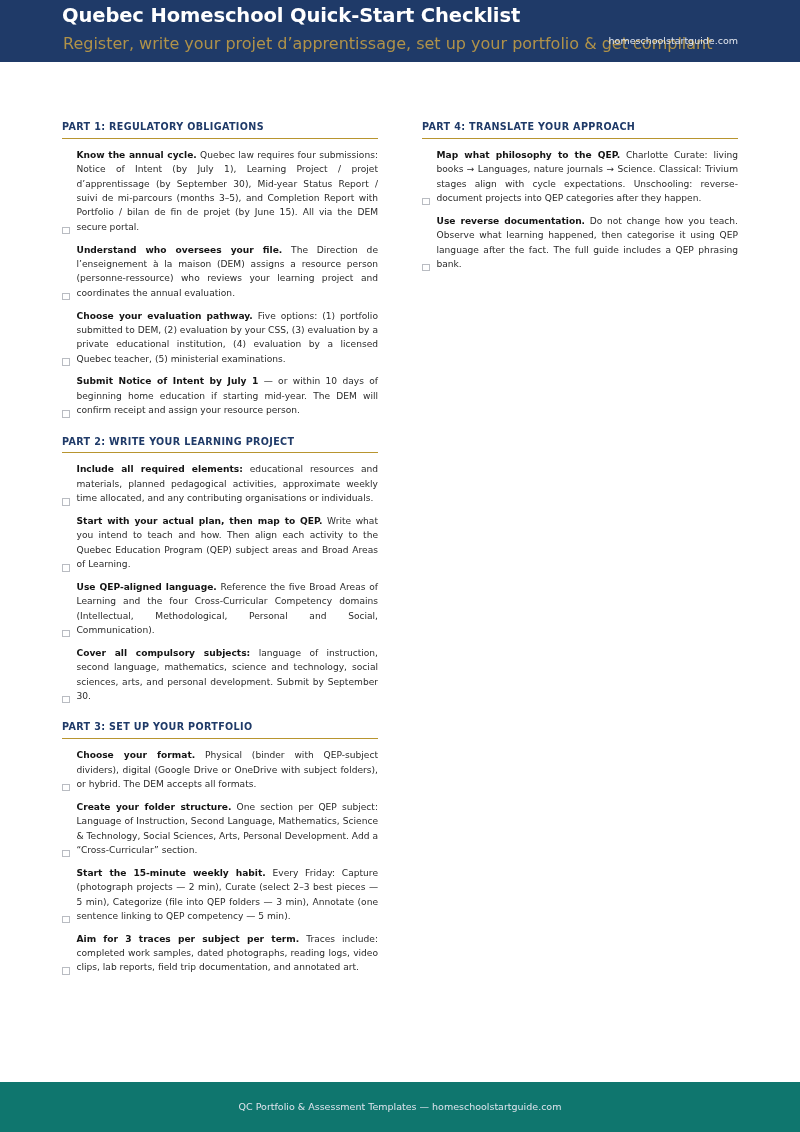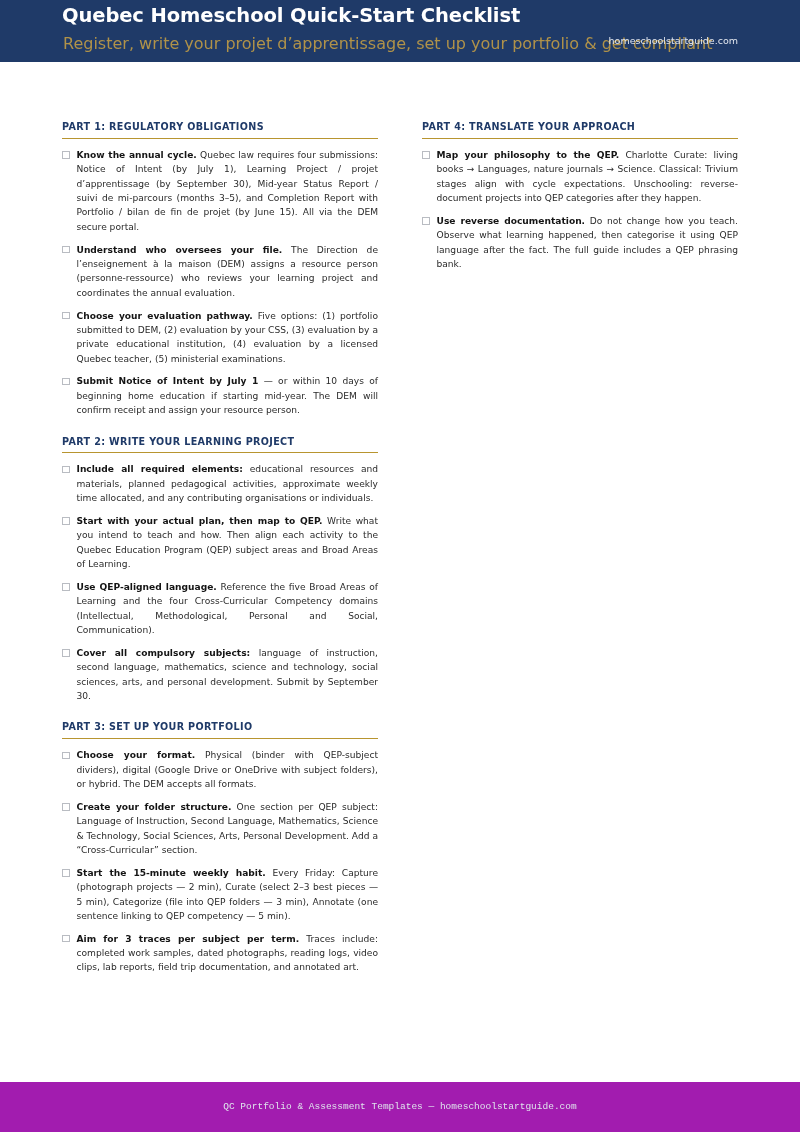--- a/index.html
+++ b/index.html
@@ -98,21 +98,21 @@
   .section-rule {
     height: 1.4px;
     background: #b8952f;
     width: 100%;
     margin-bottom: 9px;
   }
 
   
   .check-item {
     display: flex;
-    align-items: flex-start;
+    align-items: flex-end;
     margin-bottom: 8.5px;
   }
   .checkbox {
     flex: 0 0 auto;
     width: 7.5px;
     height: 7.5px;
     border: 1px solid #b9bcc2;
     background: #ffffff;
     margin-top: 3.2px;
     margin-right: 7px;
@@ -132,22 +132,21 @@
     color: #141414;
   }
 
   
   .footer {
     position: absolute;
     left: 0;
     bottom: 0;
     width: 800px;
     height: 50px;
-    background: #a21caf;
-    font-family: Liberation Mono, monospace;
+    background: #0f766e;
   }
   .footer-text {
     position: absolute;
     top: 0;
     left: 0;
     width: 800px;
     height: 50px;
     line-height: 50px;
     text-align: center;
     font-size: 9.5px;
@@ -226,21 +225,21 @@
             <div class="item-text"><span class="lead">Aim for 3 traces per subject per term.</span> <span>Traces include: completed work samples, dated photographs, reading logs, video clips, lab reports, field trip documentation, and annotated art.</span></div>
           </div>
         </div>
       </div>
     <div class="col" id="col-right">
         <div class="section">
           <div class="section-title">PART 4: TRANSLATE YOUR APPROACH</div>
           <div class="section-rule"></div>
           <div class="check-item">
             <span class="checkbox"></span>
-            <div class="item-text"><span class="lead">Map your philosophy to the QEP.</span> <span>Charlotte Curate: living books → Languages, nature journals → Science. Classical: Trivium stages align with cycle expectations. Unschooling: reverse-document projects into QEP categories after they happen.</span></div>
+            <div class="item-text"><span class="lead">Map what philosophy to the QEP.</span> <span>Charlotte Curate: living books → Languages, nature journals → Science. Classical: Trivium stages align with cycle expectations. Unschooling: reverse-document projects into QEP categories after they happen.</span></div>
           </div>
           <div class="check-item">
             <span class="checkbox"></span>
             <div class="item-text"><span class="lead">Use reverse documentation.</span> <span>Do not change how you teach. Observe what learning happened, then categorise it using QEP language after the fact. The full guide includes a QEP phrasing bank.</span></div>
           </div>
         </div>
       </div>
   </div>
 </div>
 

